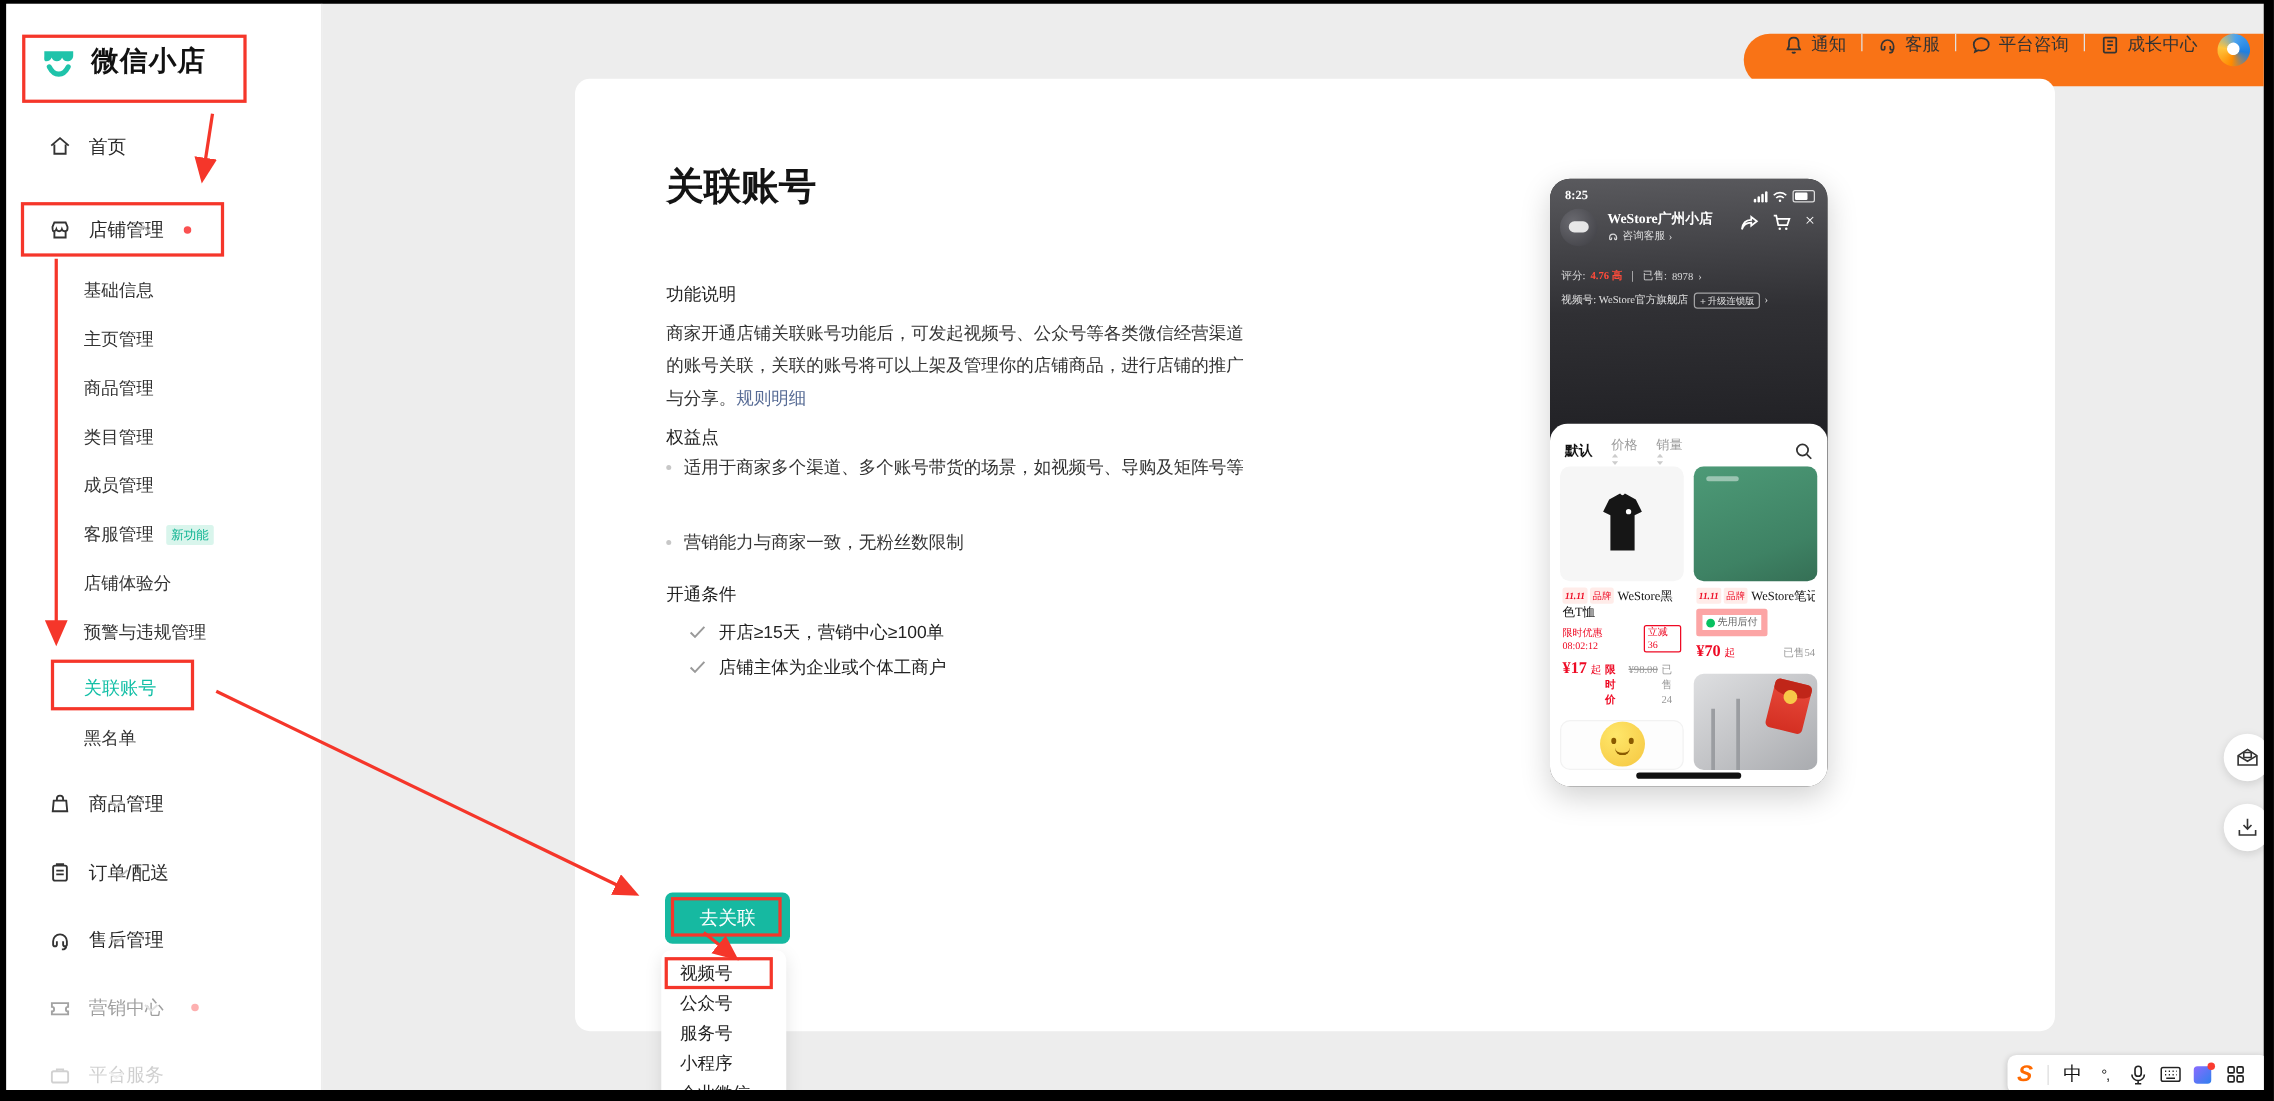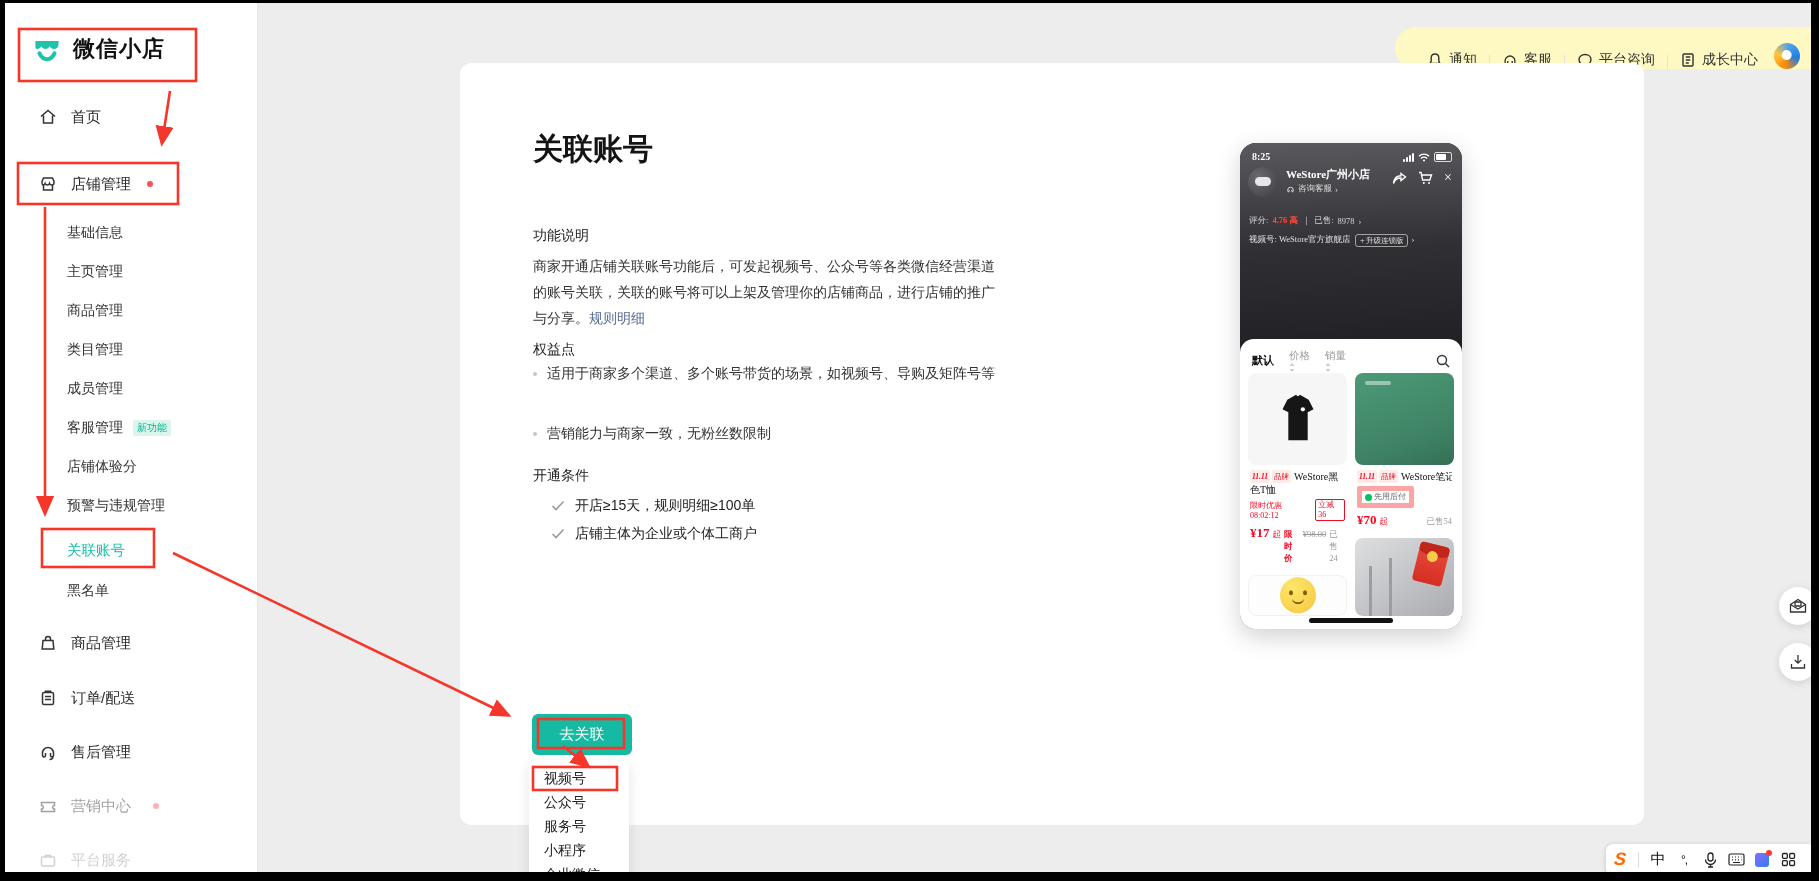--- a/index.html
+++ b/index.html
@@ -14,22 +14,22 @@
   .nav1{left:34px;font-size:15px;gap:14px;height:28px;}
   .nav2{left:62px;font-size:14px;height:24px;color:#333;}
   .nav2.active{color:#12bfa6;}
   .chev{position:absolute;right:32px;}
   .reddot{width:6px;height:6px;border-radius:50%;background:#fa5151;margin-left:8px;}
   .badge-new{margin-left:10px;font-size:10px;color:#0db391;background:#d9f5ec;border-radius:2px;padding:1px 4px;}
   .fade45{opacity:.45;}
   .fade22{opacity:.22;}
 
   
-  .pill{position:absolute;left:1390px;top:24px;width:422px;height:42px;background:#fef9c3;
-    border-radius:21px 0 0 21px;display:flex;align-items:flex-end;gap:0;padding-left:20px;box-sizing:border-box;}
+  .pill{position:absolute;left:1390px;top:24px;width:422px;height:42px;background:#f97316;
+    border-radius:21px 0 0 21px;display:flex;align-items:flex-start;gap:0;padding-left:20px;box-sizing:border-box;}
   .pill-item{display:flex;align-items:center;gap:6px;font-size:14px;color:#333;padding:0 12px;cursor:pointer;}
   .pill-div{width:1px;height:14px;background:#e2e2e2;}
   .swirl{width:26px;height:26px;border-radius:50%;margin-left:4px;position:relative;
     background:conic-gradient(from 210deg,#ff8a00,#ffc53d,#4aa3f0,#1f7fe0,#ff8a00);transform:rotate(-20deg);}
   .swirl span{position:absolute;left:8px;top:7px;width:10px;height:10px;border-radius:50%;background:#fff;}
 
   
   .card{position:absolute;left:455px;top:60px;width:1184px;height:762px;background:#fff;border-radius:12px;}
   .h1{position:absolute;left:528px;top:126px;font-size:30px;font-weight:700;color:#141414;}
   .sec{position:absolute;left:528px;font-size:14px;color:#222;}
@@ -320,21 +320,21 @@
       <span>营销能力与商家一致，无粉丝数限制</span>
     </div>
 
   <div class="sec" style="top:464px;">开通条件</div>
   <div class="check-row" style="top:494px;">
     <span>
         <svg width="14" height="12" viewBox="0 0 14 12" fill="none" stroke="#9a9a9a" stroke-width="1.6">
           <path d="M1.5 6 L5 9.5 L12.5 1.5"></path>
         </svg>
       </span>
-    <span>开店≥15天，规则明细≥100单</span>
+    <span>开店≥15天，营销中心≥100单</span>
     </div>
   <div class="check-row" style="top:522px;">
     <span>
         <svg width="14" height="12" viewBox="0 0 14 12" fill="none" stroke="#9a9a9a" stroke-width="1.6">
           <path d="M1.5 6 L5 9.5 L12.5 1.5"></path>
         </svg>
       </span>
     <span>店铺主体为企业或个体工商户</span>
     </div>
 

